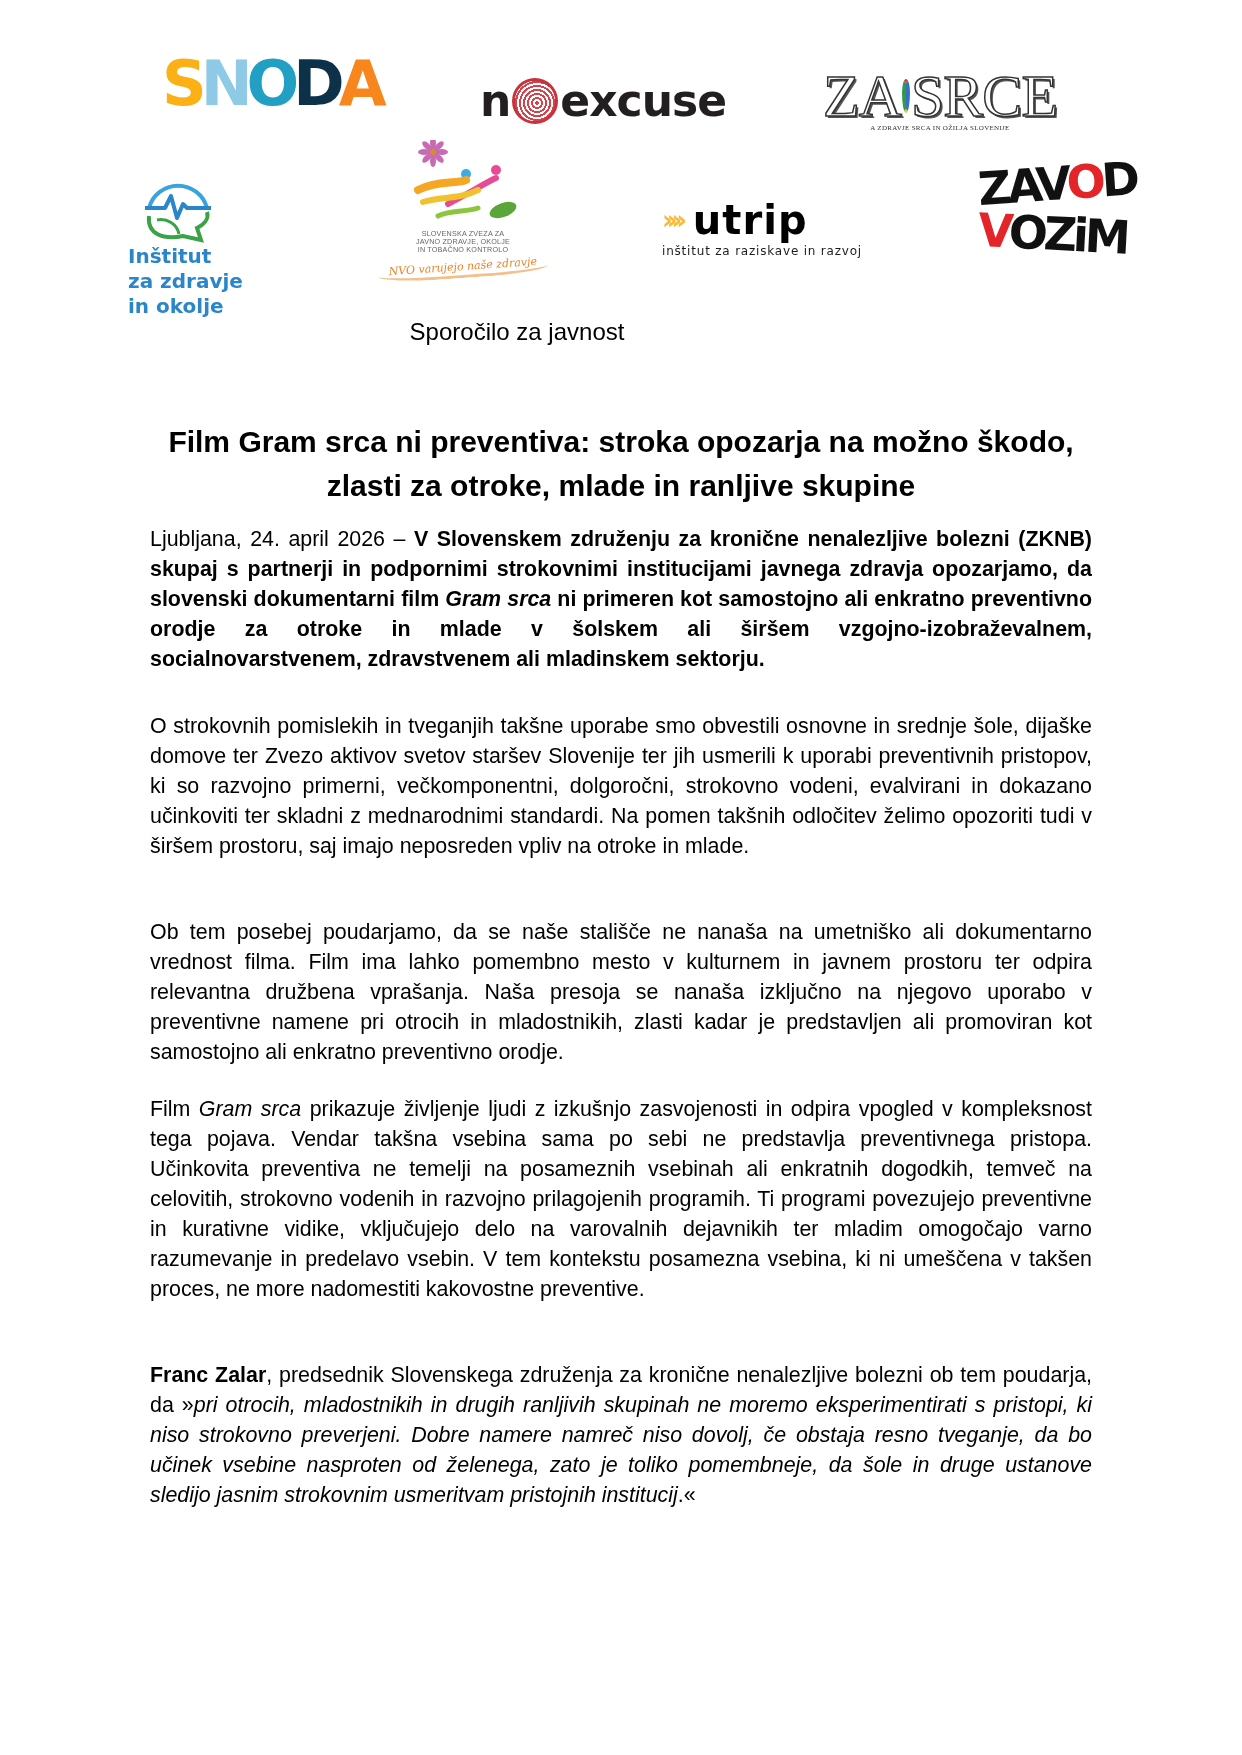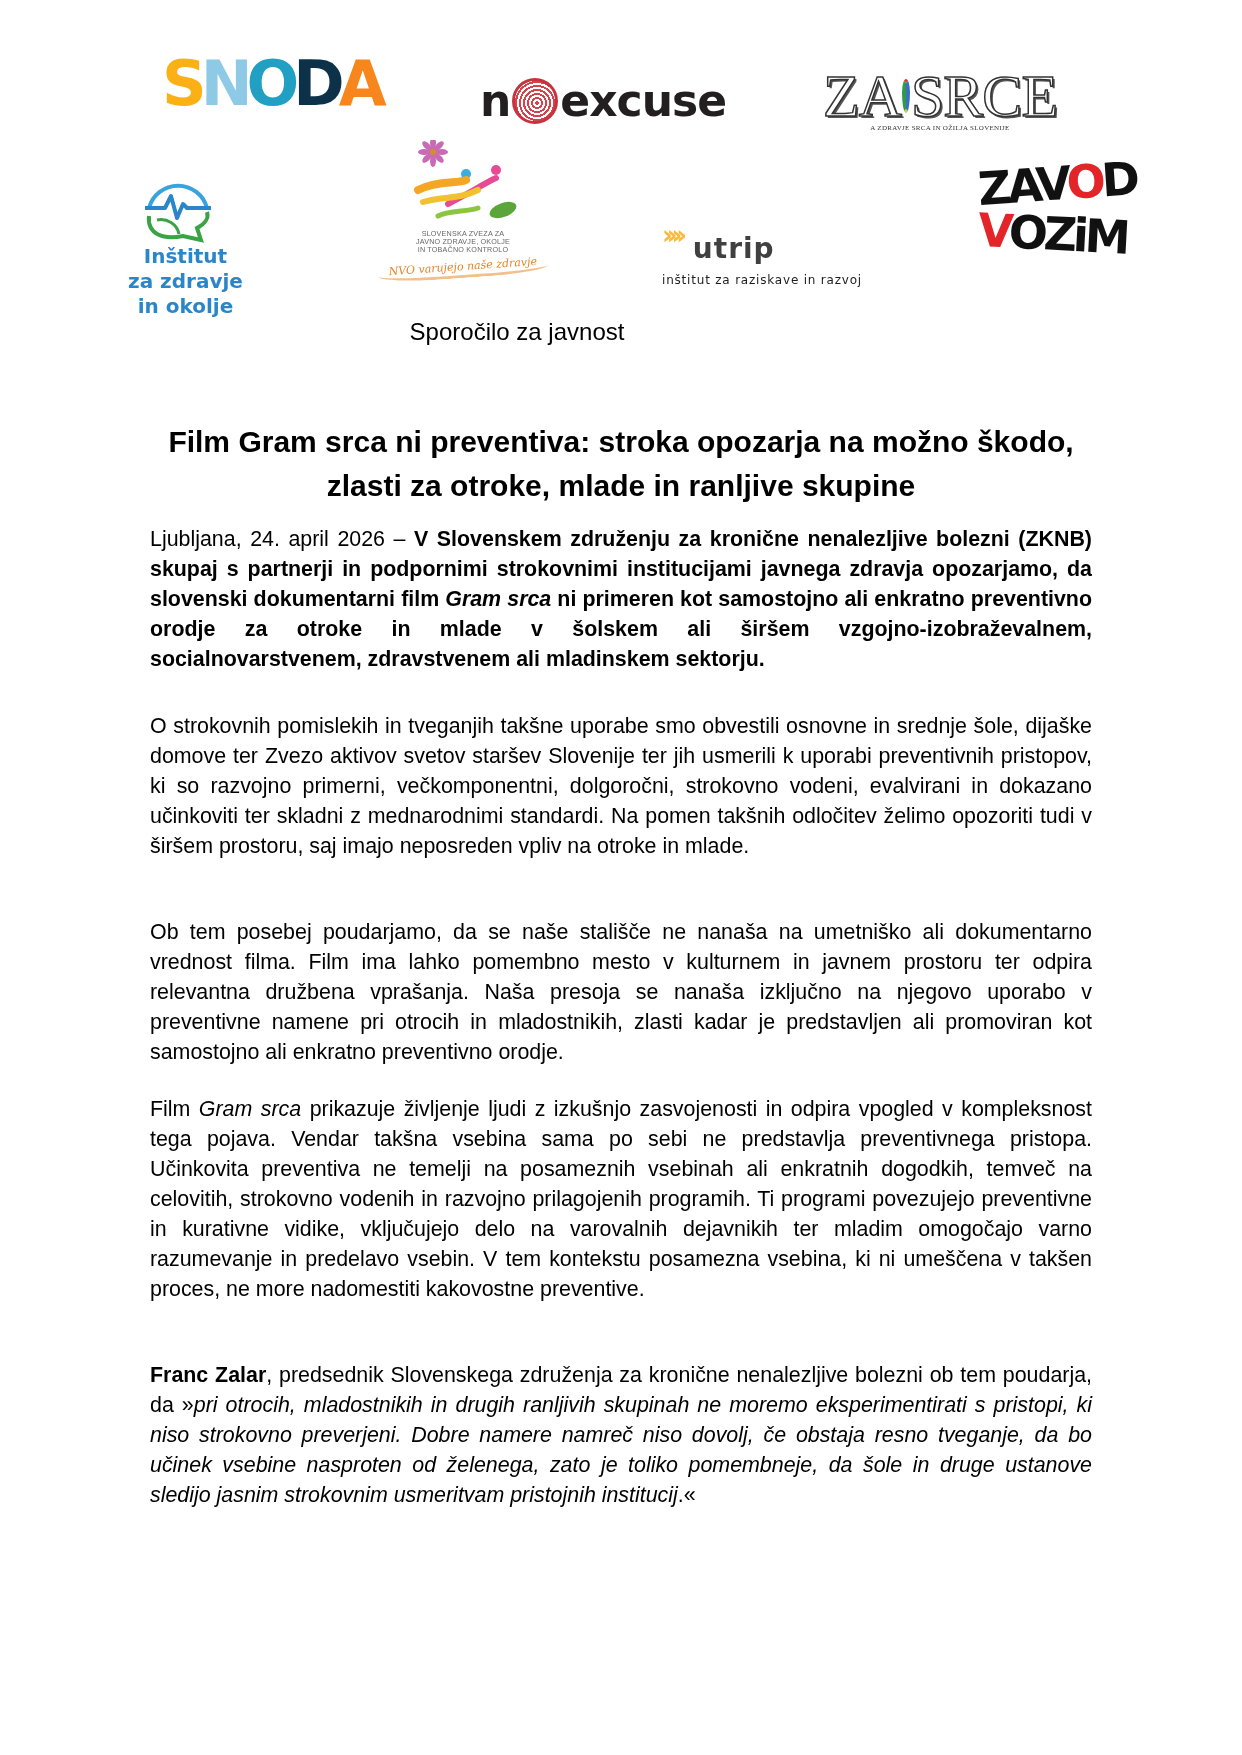--- a/index.html
+++ b/index.html
@@ -1,19 +1,19 @@
 <!DOCTYPE html>
 <html><head>
 <meta charset="utf-8">
 <style>
   * { box-sizing: border-box; margin: 0; padding: 0; }
   html, body { width: 1242px; height: 1755px; background: #ffffff; }
   body { position: relative; font-family: "Liberation Sans", sans-serif; color: #000; overflow: hidden; }
 
-  .logo { position: absolute; text-align: center; }
+  .logo { position: absolute; }
   
   .snoda { left: 162px; top: 54px; font-family: "DejaVu Sans", sans-serif; font-weight: bold; font-size: 62px; letter-spacing: -6px; line-height: 60px; }
   .snoda span:nth-child(1){ color:#fbb116; }
   .snoda span:nth-child(2){ color:#8ec9e6; }
   .snoda span:nth-child(3){ color:#21a0c3; }
   .snoda span:nth-child(4){ color:#0c3149; }
   .snoda span:nth-child(5){ color:#f7861c; }
 
   
   .noexcuse { left: 480px; top: 75px; display: flex; align-items: center; font-family: "DejaVu Sans", sans-serif; font-weight: bold; font-size: 44px; color: #231f20; letter-spacing: -1px; }
@@ -33,21 +33,21 @@
   
   .svz { left: 378px; top: 140px; width: 170px; text-align: center; }
   .svz .flower { height: 82px; position: relative; }
   .svz .small { font-size: 7.2px; color: #666; line-height: 8px; letter-spacing: 0.2px; margin-top: 8px; }
   .svz .script { font-family: "DejaVu Serif", serif; font-style: italic; color: #e8862a; font-size: 11px; margin-top: 6px; transform: rotate(-4deg); border-bottom: 3px solid #f3c08c; border-radius: 0 0 40% 40%; padding-bottom: 2px; }
 
   
   .utrip { left: 662px; top: 200px; }
   .utrip .row { display: flex; align-items: center; }
   .utrip .chev { color: #fbb93b; font-size: 26px; font-weight: bold; letter-spacing: -6px; margin-right: 12px; font-family: "DejaVu Sans", sans-serif; }
-  .utrip .word { font-family: "DejaVu Sans", sans-serif; font-weight: bold; font-size: 28px; color:#404040; letter-spacing: 1px; line-height: 40px; margin-top: 29px; }
+  .utrip .word { font-family: "DejaVu Sans", sans-serif; font-weight: bold; font-size: 40px; color:#000000; letter-spacing: 1px; line-height: 40px; }
   .utrip .sub { font-family: "DejaVu Sans", sans-serif; font-size: 12px; color: #1d1d1b; letter-spacing: 0.8px; margin-top: 4px; }
 
   
   .vozim { left: 978px; top: 162px; width: 120px; font-family: "DejaVu Sans", sans-serif; font-weight: bold; font-size: 46px; line-height: 46px; color: #111; }
   .vozim .r { color: #e32428; }
   .vozim .l1 { transform: rotate(-4deg); letter-spacing: -4px; }
   .vozim .l2 { transform: rotate(3deg); letter-spacing: -4px; margin-top: 2px; }
 
   
   .subtitle { position: absolute; top: 318px; left: 0; width: 1034px; text-align: center; font-size: 24px; }

